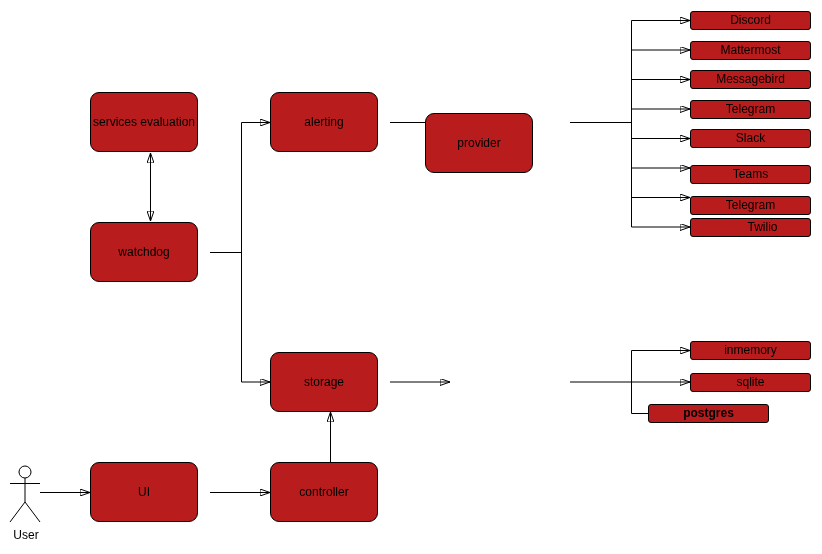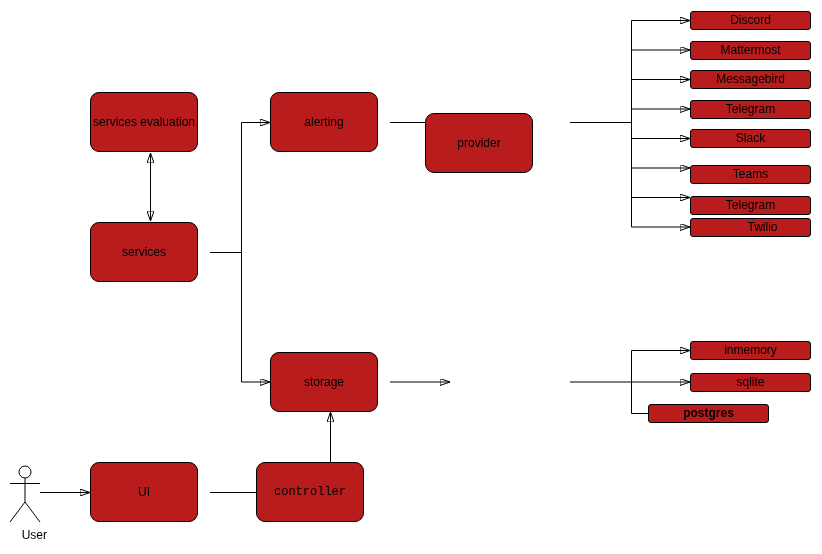--- a/index.html
+++ b/index.html
@@ -14,21 +14,21 @@
     position:absolute; box-sizing:border-box;
     background:#b91c1c; border:1px solid #000000;
     display:flex; align-items:center; justify-content:center;
     font-size:12px; color:#000000; text-align:center; line-height:1.2;
     white-space:nowrap;
   }
   .big  { width:108px; height:60px; border-radius:9px; }
   .leaf { width:121px; height:19px; border-radius:3px; }
   .actor-label {
     position:absolute; left:5px; top:528px; width:42px;
-    font-size:12px; color:#000000; text-align:right;
+    font-size:12px; color:#000000; text-align:center;
   }
 </style>
 </head>
 <body>
 
 <div class="canvas">
 
   <svg class="wires" viewBox="0 0 822 554">
     <defs>
       <marker id="arrow" markerUnits="userSpaceOnUse" markerWidth="10" markerHeight="7" refX="10" refY="3.5" orient="auto-start-reverse">
@@ -77,28 +77,28 @@
       <line x1="25" y1="502" x2="40" y2="522"></line>
     </g>
   </svg>
 
   <div class="node big" style="left:90px; top:92px;">services evaluation</div>
 
   <div class="node big" style="left:270px; top:92px;">alerting</div>
 
   <div class="node big" style="left:425px; top:92px;margin-top:21px;">provider</div>
 
-  <div class="node big" style="left:90px; top:222px;">services</div>
+  <div class="node big" style="left:90px; top:222px;">watchdog</div>
 
   <div class="node big" style="left:270px; top:352px;text-align:right;">storage</div>
 
 
   <div class="node big" style="left:90px; top:462px;">UI</div>
 
-  <div class="node big" style="left:256px; top:462px;font-family:Liberation Mono, monospace;">controller</div>
+  <div class="node big" style="left:270px; top:462px;">controller</div>
 
   <div class="node leaf" style="left:690px; top:11px;">Discord</div>
   <div class="node leaf" style="left:690px; top:40.5px;">Mattermost</div>
   <div class="node leaf" style="left:690px; top:70px;">Messagebird</div>
   <div class="node leaf" style="left:690px; top:99.5px;">Telegram</div>
   <div class="node leaf" style="left:690px; top:129px;">Slack</div>
   <div class="node leaf" style="left:690px; top:158.5px;margin-top:6px;">Teams</div>
   <div class="node leaf" style="left:690px; top:188px;margin-top:8px;">Telegram</div>
   <div class="node leaf" style="left:690px; top:217.5px;padding-left:24px;">Twilio</div>
 

